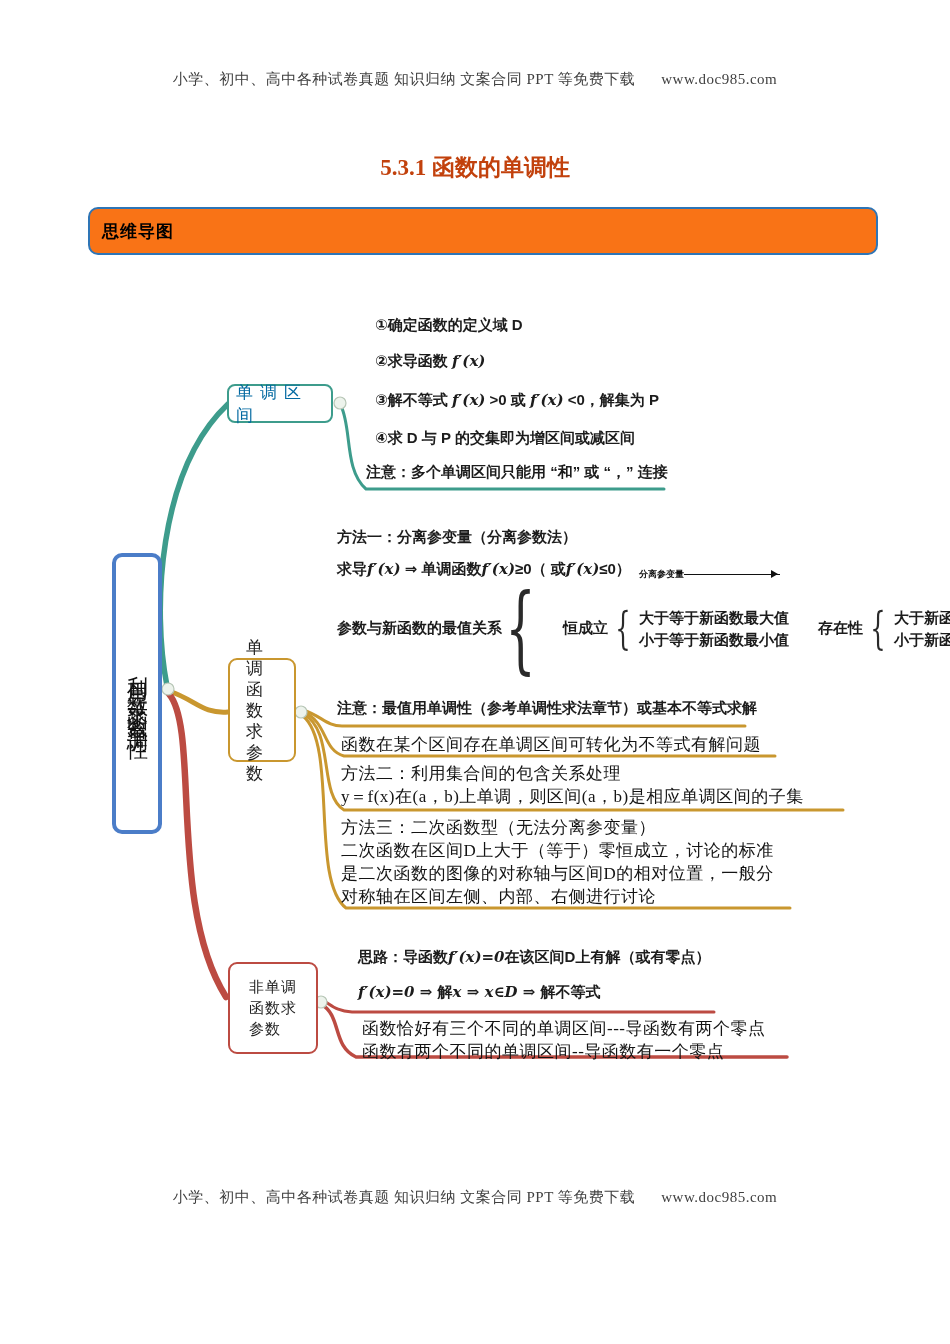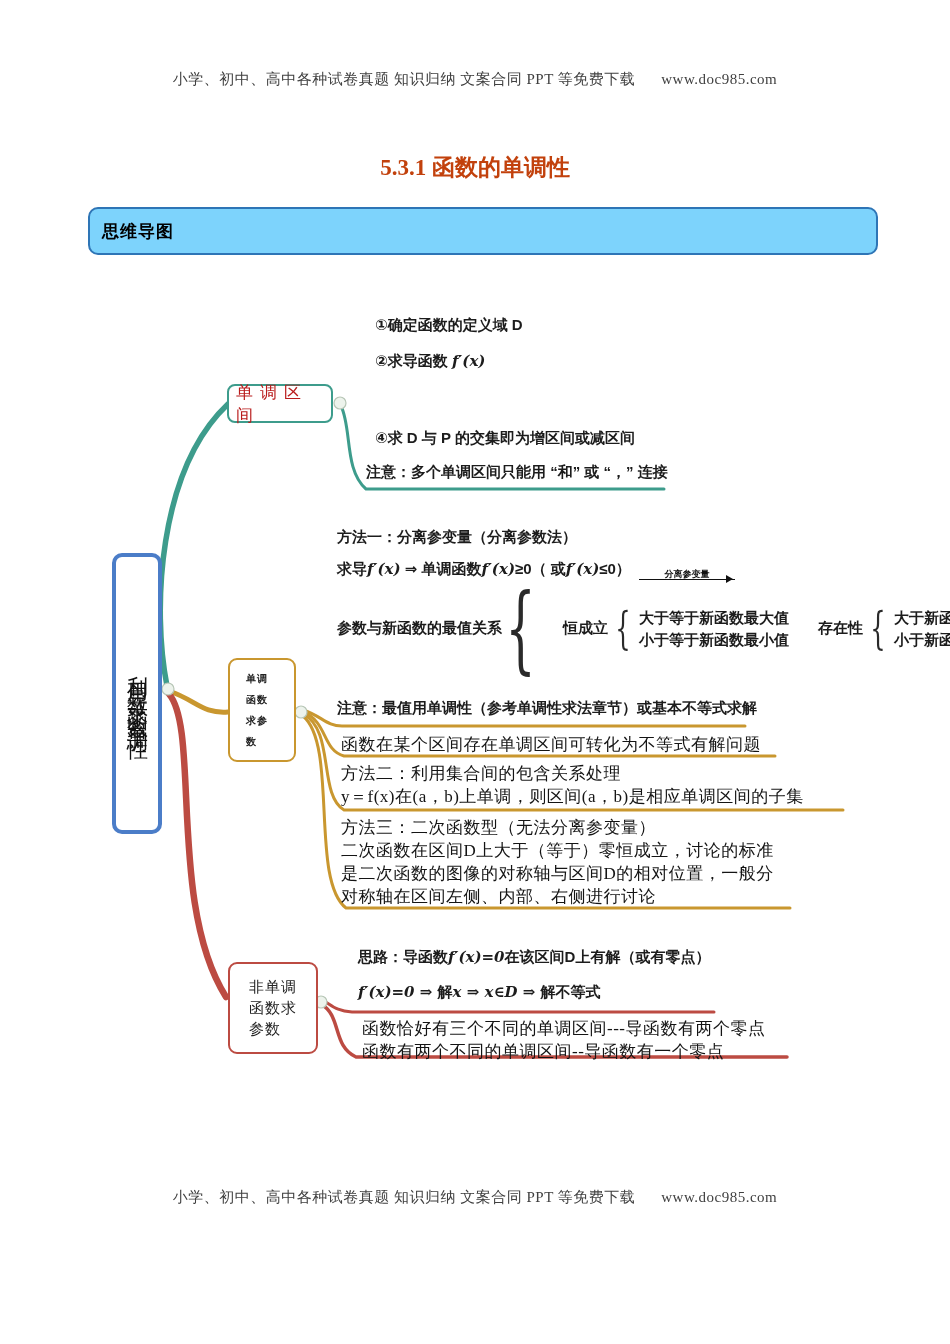--- a/index.html
+++ b/index.html
@@ -6,49 +6,49 @@
   .page{position:relative;width:950px;height:1344px;background:#ffffff;overflow:hidden;
         font-family:"Liberation Serif",serif;color:#1b1b1b;}
   .abs{position:absolute;}
   
   .pagebar{left:0;right:0;text-align:center;font-size:15px;color:#404040;letter-spacing:0.5px;}
   .pagebar .url{margin-left:26px;}
   
   .doc-title{left:0;right:0;text-align:center;font-size:23px;font-weight:700;color:#c2410c;}
   
   .section-box{left:88px;top:207px;width:786px;height:44px;border:2.5px solid #2E75B6;border-radius:10px;
-               display:flex;align-items:center;background:#7dd3fc;}
+               display:flex;align-items:center;background:#f97316;}
   .section-box .lbl{font-size:17px;font-weight:700;padding-left:12px;color:#000;letter-spacing:1px;}
   
   .wires{left:0;top:0;width:950px;height:1344px;z-index:0;pointer-events:none;}
   
   .node{background:#fff;display:flex;align-items:center;justify-content:center;z-index:2;box-sizing:border-box;}
   .root-node{left:112px;top:553px;width:50px;height:281px;border:4px solid #4B7DC8;border-radius:10px;}
   .root-node .vtext{writing-mode:vertical-rl;font-size:21px;letter-spacing:7px;color:#111;line-height:1;}
   .interval-node{left:227px;top:384px;width:106px;height:39px;border:2.5px solid #3D9C8C;border-radius:8px;}
-  .interval-node .t{font-size:17px;letter-spacing:7px;color:#b91c1c;padding-left:7px;}
+  .interval-node .t{font-size:17px;letter-spacing:7px;color:#0369a1;padding-left:7px;}
   .mono-node{left:228px;top:658px;width:68px;height:104px;border:2.5px solid #C9972F;border-radius:9px;}
-  .mono-node .t{font-size:10px;width:32px;line-height:21px;letter-spacing:1px;color:#222;word-break:break-all;font-weight:bold;}
+  .mono-node .t{font-size:17px;width:32px;line-height:21px;letter-spacing:1px;color:#222;word-break:break-all;}
   .nonmono-node{left:228px;top:962px;width:90px;height:92px;border:2.5px solid #BC4B42;border-radius:9px;}
   .nonmono-node .t{font-size:15px;width:48px;line-height:21px;letter-spacing:1px;color:#222;word-break:break-all;}
   
   .bold-cn{font-family:"Liberation Sans","DejaVu Sans",sans-serif;font-weight:700;font-size:15px;color:#1c1c1c;z-index:2;white-space:nowrap;}
   .serif-p{font-family:"Liberation Serif","DejaVu Serif",serif;font-size:17px;color:#141414;line-height:23px;z-index:2;white-space:nowrap;letter-spacing:0.5px;}
   .math{font-family:"DejaVu Serif","Liberation Serif",serif;font-style:italic;font-weight:600;white-space:nowrap;}
   
   .rel-block{left:337px;top:583px;display:flex;align-items:center;z-index:2;}
   .brace{font-family:"DejaVu Serif",serif;font-weight:400;color:#2a2a2a;display:inline-block;}
   .brace.outer{font-size:96px;line-height:0.95;transform:scaleX(0.5);margin:0 -14px 0 -12px;}
   .brace.inner{font-size:44px;line-height:0.95;transform:scaleX(0.55);margin:0 -4px 0 -5px;}
   .rel-groups{display:flex;flex-direction:row;gap:29px;margin-left:26px;}
   .rel-group{display:flex;align-items:center;gap:6px;}
   .rel-pair{display:flex;flex-direction:column;}
   .rel-pair .bold-cn{line-height:22px;}
   
-  .sep-arrow{display:inline-flex;flex-direction:column;align-items:center;margin-left:8px;vertical-align:-3px;}
+  .sep-arrow{display:inline-flex;align-items:center;margin-left:8px;vertical-align:-3px;}
   .sep-arrow .lbl{font-size:9px;font-weight:700;font-family:"Liberation Sans",sans-serif;line-height:10px;color:#111;}
   .sep-arrow .shaft{width:96px;height:0;border-top:1.7px solid #111;position:relative;}
   .sep-arrow .shaft::after{content:"";position:absolute;right:-2px;top:-5px;width:0;height:0;
       border:4px solid transparent;border-left:7px solid #111;}
 </style>
 </head>
 <body>
 
 <div class="page">
 
@@ -86,20 +86,23 @@
   <div class="abs node root-node">
     <span class="vtext">利用导数求函数单调性</span>
   </div>
 
   <div class="abs node interval-node">
     <span class="t">单调区间</span>
   </div>
   <div class="abs bold-cn" style="left:375px;top:316px;">①确定函数的定义域 D</div>
   <div class="abs bold-cn" style="left:375px;top:352px;">
     <span>②求导函数 </span><span class="math">f′(x)</span>
+  </div>
+  <div class="abs bold-cn" style="left:375px;top:391px;">
+    <span>③解不等式 </span><span class="math">f′(x)</span><span> &gt;0 或 </span><span class="math">f′(x)</span><span> &lt;0，解集为 P</span>
   </div>
   <div class="abs bold-cn" style="left:375px;top:429px;">④求 D 与 P 的交集即为增区间或减区间</div>
   <div class="abs bold-cn" style="left:366px;top:463px;">注意：多个单调区间只能用 “和” 或 “，” 连接</div>
 
   <div class="abs node mono-node">
     <span class="t">单调函数求参数</span>
   </div>
   <div class="abs bold-cn" style="left:337px;top:528px;">方法一：分离参变量（分离参数法）</div>
   <div class="abs bold-cn" style="left:337px;top:560px;">
     <span>求导</span><span class="math">f′(x)</span><span> ⇒ 单调函数</span><span class="math">f′(x)</span><span>≥0（ 或</span><span class="math">f′(x)</span><span>≤0）</span><span class="sep-arrow">

